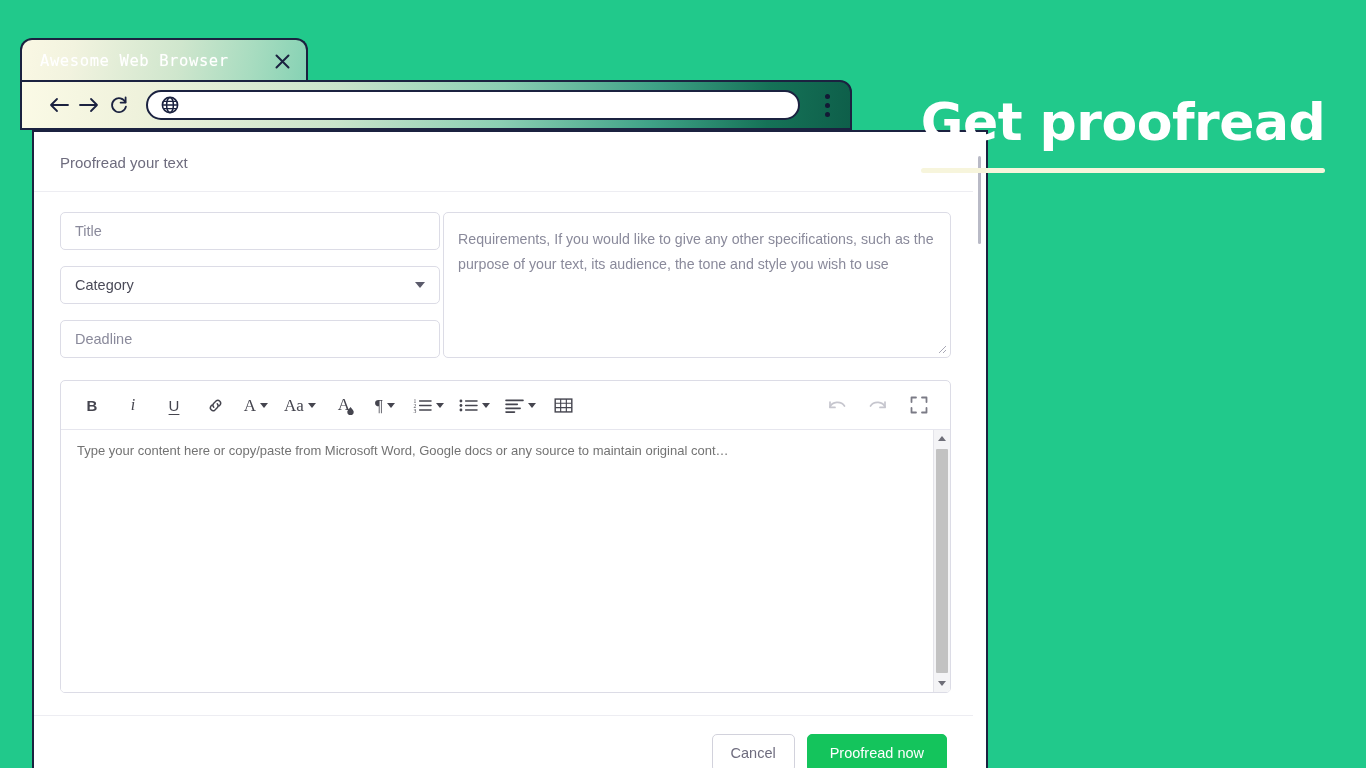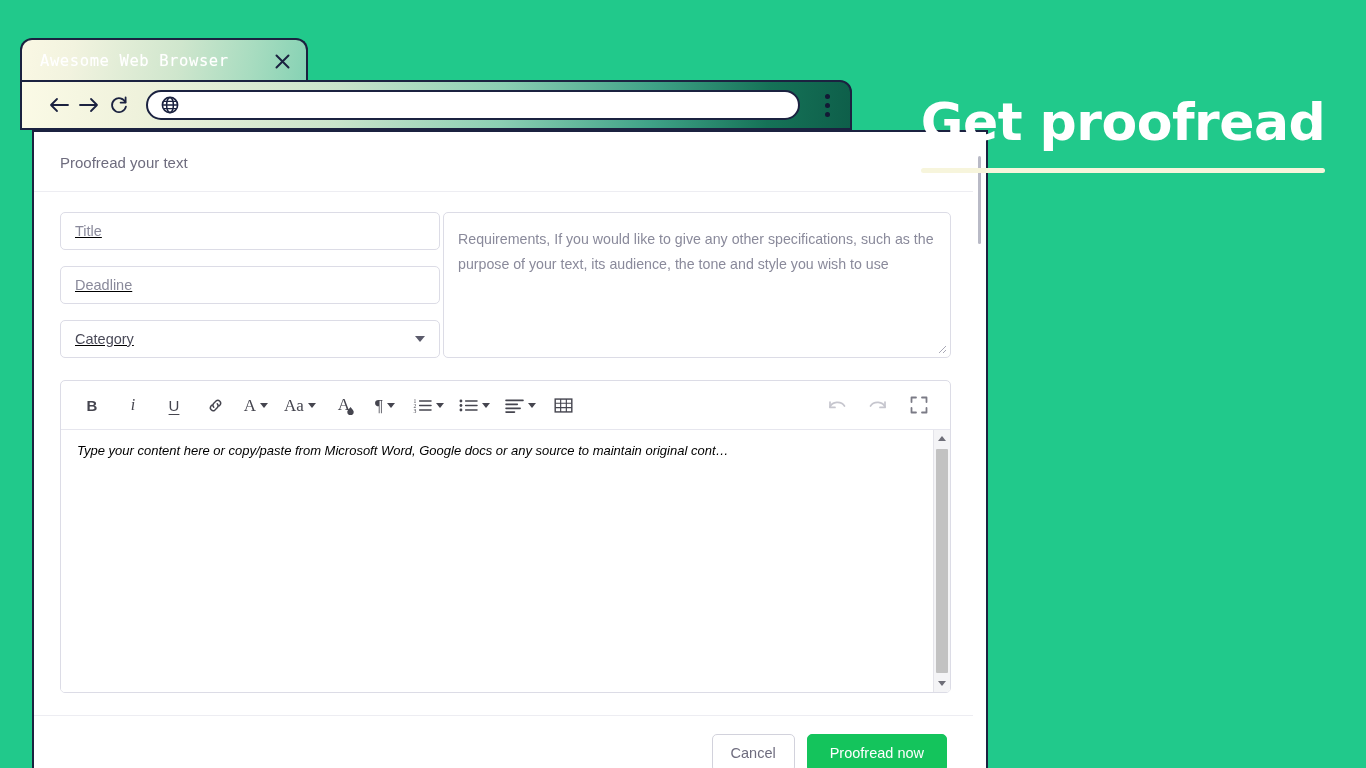--- a/index.html
+++ b/index.html
@@ -189,21 +189,20 @@
     font-size: 15px;
     color: #6E6C7E;
     border-bottom: 1px solid #EDEDF2;
   }
 
   
   .form-area {
     padding: 20px 22px 0 26px;
     display: flex;
     gap: 3px;
-    text-decoration: underline;
   }
   .form-left {
     width: 380px;
     flex: none;
     display: flex;
     flex-direction: column;
     gap: 16px;
   }
   .field {
     height: 38px;
@@ -323,25 +322,24 @@
     position: relative;
     height: 262px;
     background: #FFFFFF;
   }
   .editor-content {
     position: absolute;
     left: 0; top: 0; right: 17px; bottom: 0;
     padding: 13px 16px;
     box-sizing: border-box;
     font-size: 13px;
-    color: #000000;
+    color: #737373;
     outline: none;
     overflow: hidden;
     white-space: nowrap;
-    font-style: italic;
   }
   
   .editor-scrollbar {
     position: absolute;
     right: 0; top: 0;
     width: 17px;
     height: 100%;
     background: #F4F4F6;
     border-left: 1px solid #E4E4EA;
     box-sizing: border-box;
@@ -504,27 +502,27 @@
 
       <div class="dialog-title">Proofread your text</div>
 
       <div class="form-area">
         <div class="form-left">
 
           <div class="field">
             <input type="text" placeholder="Title" value="" style="">
           </div>
 
-          <div class="field">
-            <input type="text" placeholder="Deadline" value="" style="">
-          </div>
-
           <div class="field select-field">
             <span class="select-value">Category</span>
             <span class="caret"></span>
+          </div>
+
+          <div class="field">
+            <input type="text" placeholder="Deadline" value="" style="">
           </div>
 
         </div>
 
         <div class="form-right">
           <div class="requirements-box">
             <textarea placeholder="Requirements, If you would like to give any other specifications, such as the purpose of your text, its audience, the tone and style you wish to use" value="" style=""></textarea>
             <svg class="resize-grip" viewBox="0 0 12 12" aria-hidden="true">
               <path d="M11 4 L4 11 M11 8 L8 11" stroke="#A9A9B6" stroke-width="1" fill="none"></path>
             </svg>

